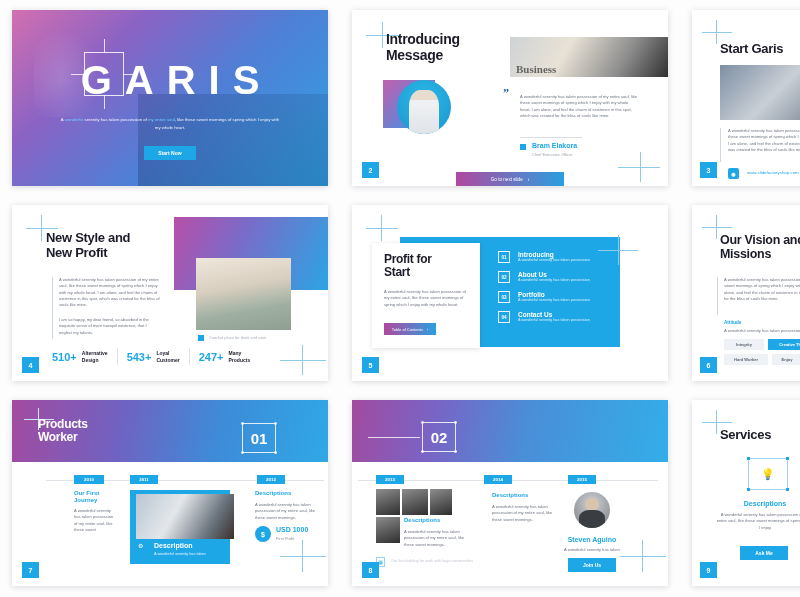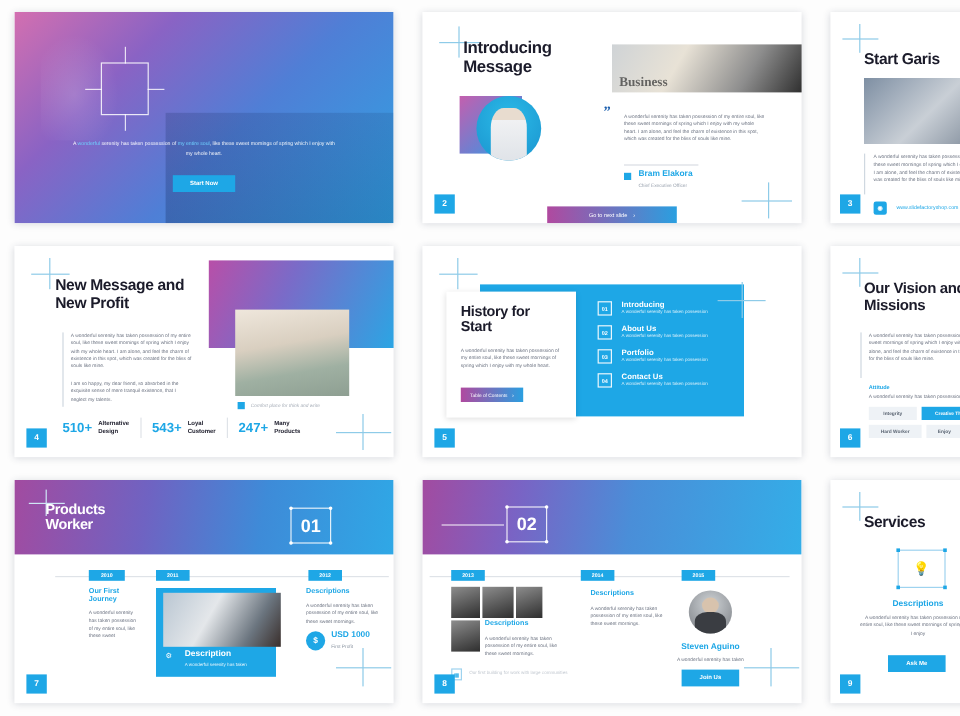--- a/index.html
+++ b/index.html
@@ -128,20 +128,21 @@
     <div class="slide">
       <div class="hero"></div>
       <div class="hero-leaf"></div>
       <div class="hero-dark"></div>
       <div class="sel-box">
         <i class="t"></i>
           <i class="b"></i>
           <i class="l"></i>
           <i class="r"></i>
       </div>
+      <div class="garis">GARIS</div>
       <div class="hero-sub">
         <span>A </span><span class="lnk">wonderful</span><span> serenity has taken possession of </span><span class="lnk">my entire soul</span><span>, like these sweet mornings of spring which I enjoy with my whole heart.</span>
       </div>
       <div class="hero-btn btn-blue">Start Now</div>
     </div>
   </div>
 
   <div class="cell r1 c2">
     <div class="slide">
       <div class="crosshair" style="left:14px;top:12px;width:34px;height:26px">
@@ -191,21 +192,21 @@
     </div>
   </div>
 
   <div class="cell r2 c1">
     <div class="slide">
       <div class="crosshair" style="left:14px;top:10px;width:32px;height:26px">
         <span class="h" style="left:0;top:13px;width:32px"></span>
         <span class="v" style="left:15px;top:0;height:26px"></span>
       </div>
       <div class="h1" style="position:absolute;left:34px;top:26px;font-size:13px">
-        <div>New Message and</div>
+        <div>New Style and</div>
         <div>New Profit</div>
       </div>
       <div style="position:absolute;left:40px;top:72px;width:1px;height:62px;background:#cfd8e0"></div>
       <div class="body-txt" style="position:absolute;left:47px;top:72px;width:101px">A wonderful serenity has taken possession of my entire soul, like these sweet mornings of spring which I enjoy with my whole heart. I am alone, and feel the charm of existence in this spot, which was created for the bliss of souls like mine.</div>
       <div class="body-txt" style="position:absolute;left:47px;top:112px;width:101px">I am so happy, my dear friend, so absorbed in the exquisite sense of mere tranquil existence, that I neglect my talents.</div>
       <div class="grad-box" style="left:162px;top:12px;width:156px;height:73px"></div>
       <div class="sofa" style="left:184px;top:53px;width:95px;height:72px"></div>
       <div class="sq-bullet" style="position:absolute;left:186px;top:130px;width:6px;height:6px"></div>
       <div style="position:absolute;left:197px;top:130px;font-size:4px;color:#a7aeb8;font-style:italic">Comfort place for think and write</div>
       <div style="position:absolute;left:40px;right:14px;bottom:16px;display:flex;align-items:center;gap:9px">
@@ -243,21 +244,21 @@
 
   <div class="cell r2 c2">
     <div class="slide">
       <div class="crosshair" style="left:14px;top:10px;width:32px;height:26px">
         <span class="h" style="left:0;top:13px;width:32px"></span>
         <span class="v" style="left:15px;top:0;height:26px"></span>
       </div>
       <div class="agenda-panel" style="left:48px;top:32px;width:220px;height:110px"></div>
       <div class="agenda-card" style="left:20px;top:38px;width:108px;height:105px"></div>
       <div class="h1" style="position:absolute;left:32px;top:48px;font-size:12px">
-        <div>History for</div>
+        <div>Profit for</div>
         <div>Start</div>
       </div>
       <div class="body-txt" style="position:absolute;left:32px;top:84px;width:85px">A wonderful serenity has taken possession of my entire soul, like these sweet mornings of spring which I enjoy with my whole heart.</div>
       <div class="btn-grad" style="position:absolute;left:32px;top:118px;width:52px;height:12px;font-size:4px;gap:4px">
         <span>Table of Contents</span>
         <span>›</span>
       </div>
       <div style="position:absolute;left:146px;top:46px;width:118px;display:flex;flex-direction:column;gap:8px">
         <div style="display:flex;gap:8px;align-items:flex-start">
           <span class="num-chip">01</span>

